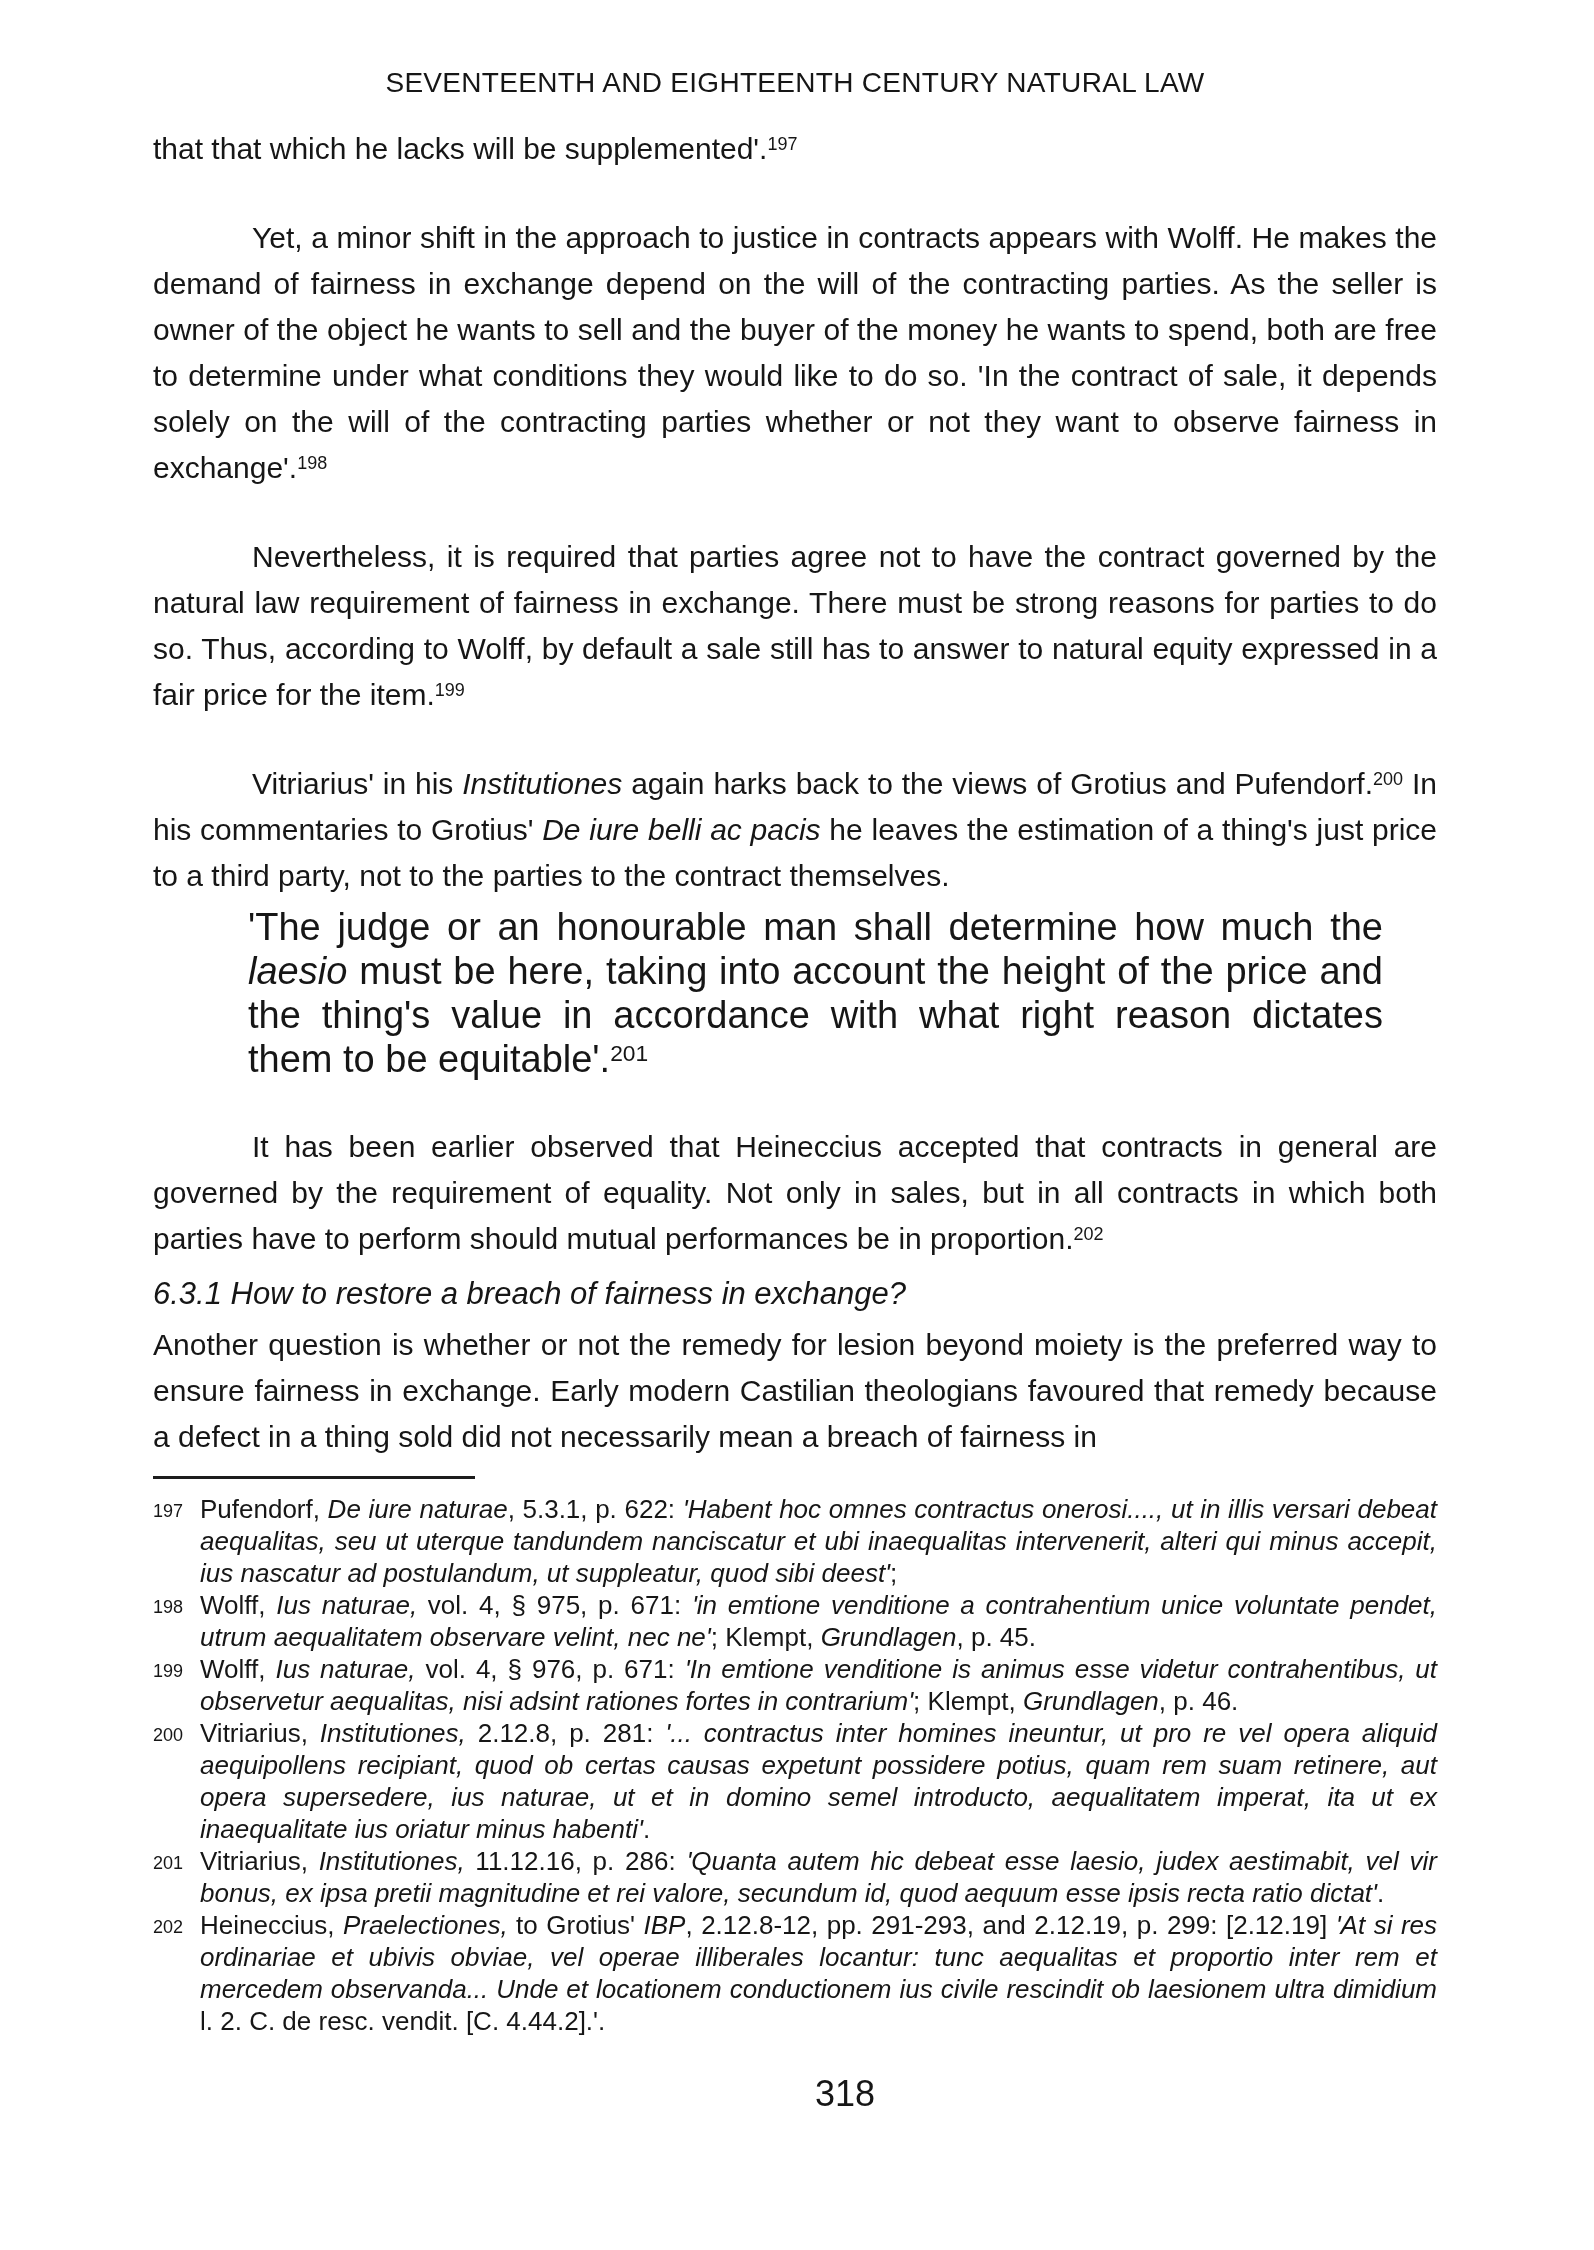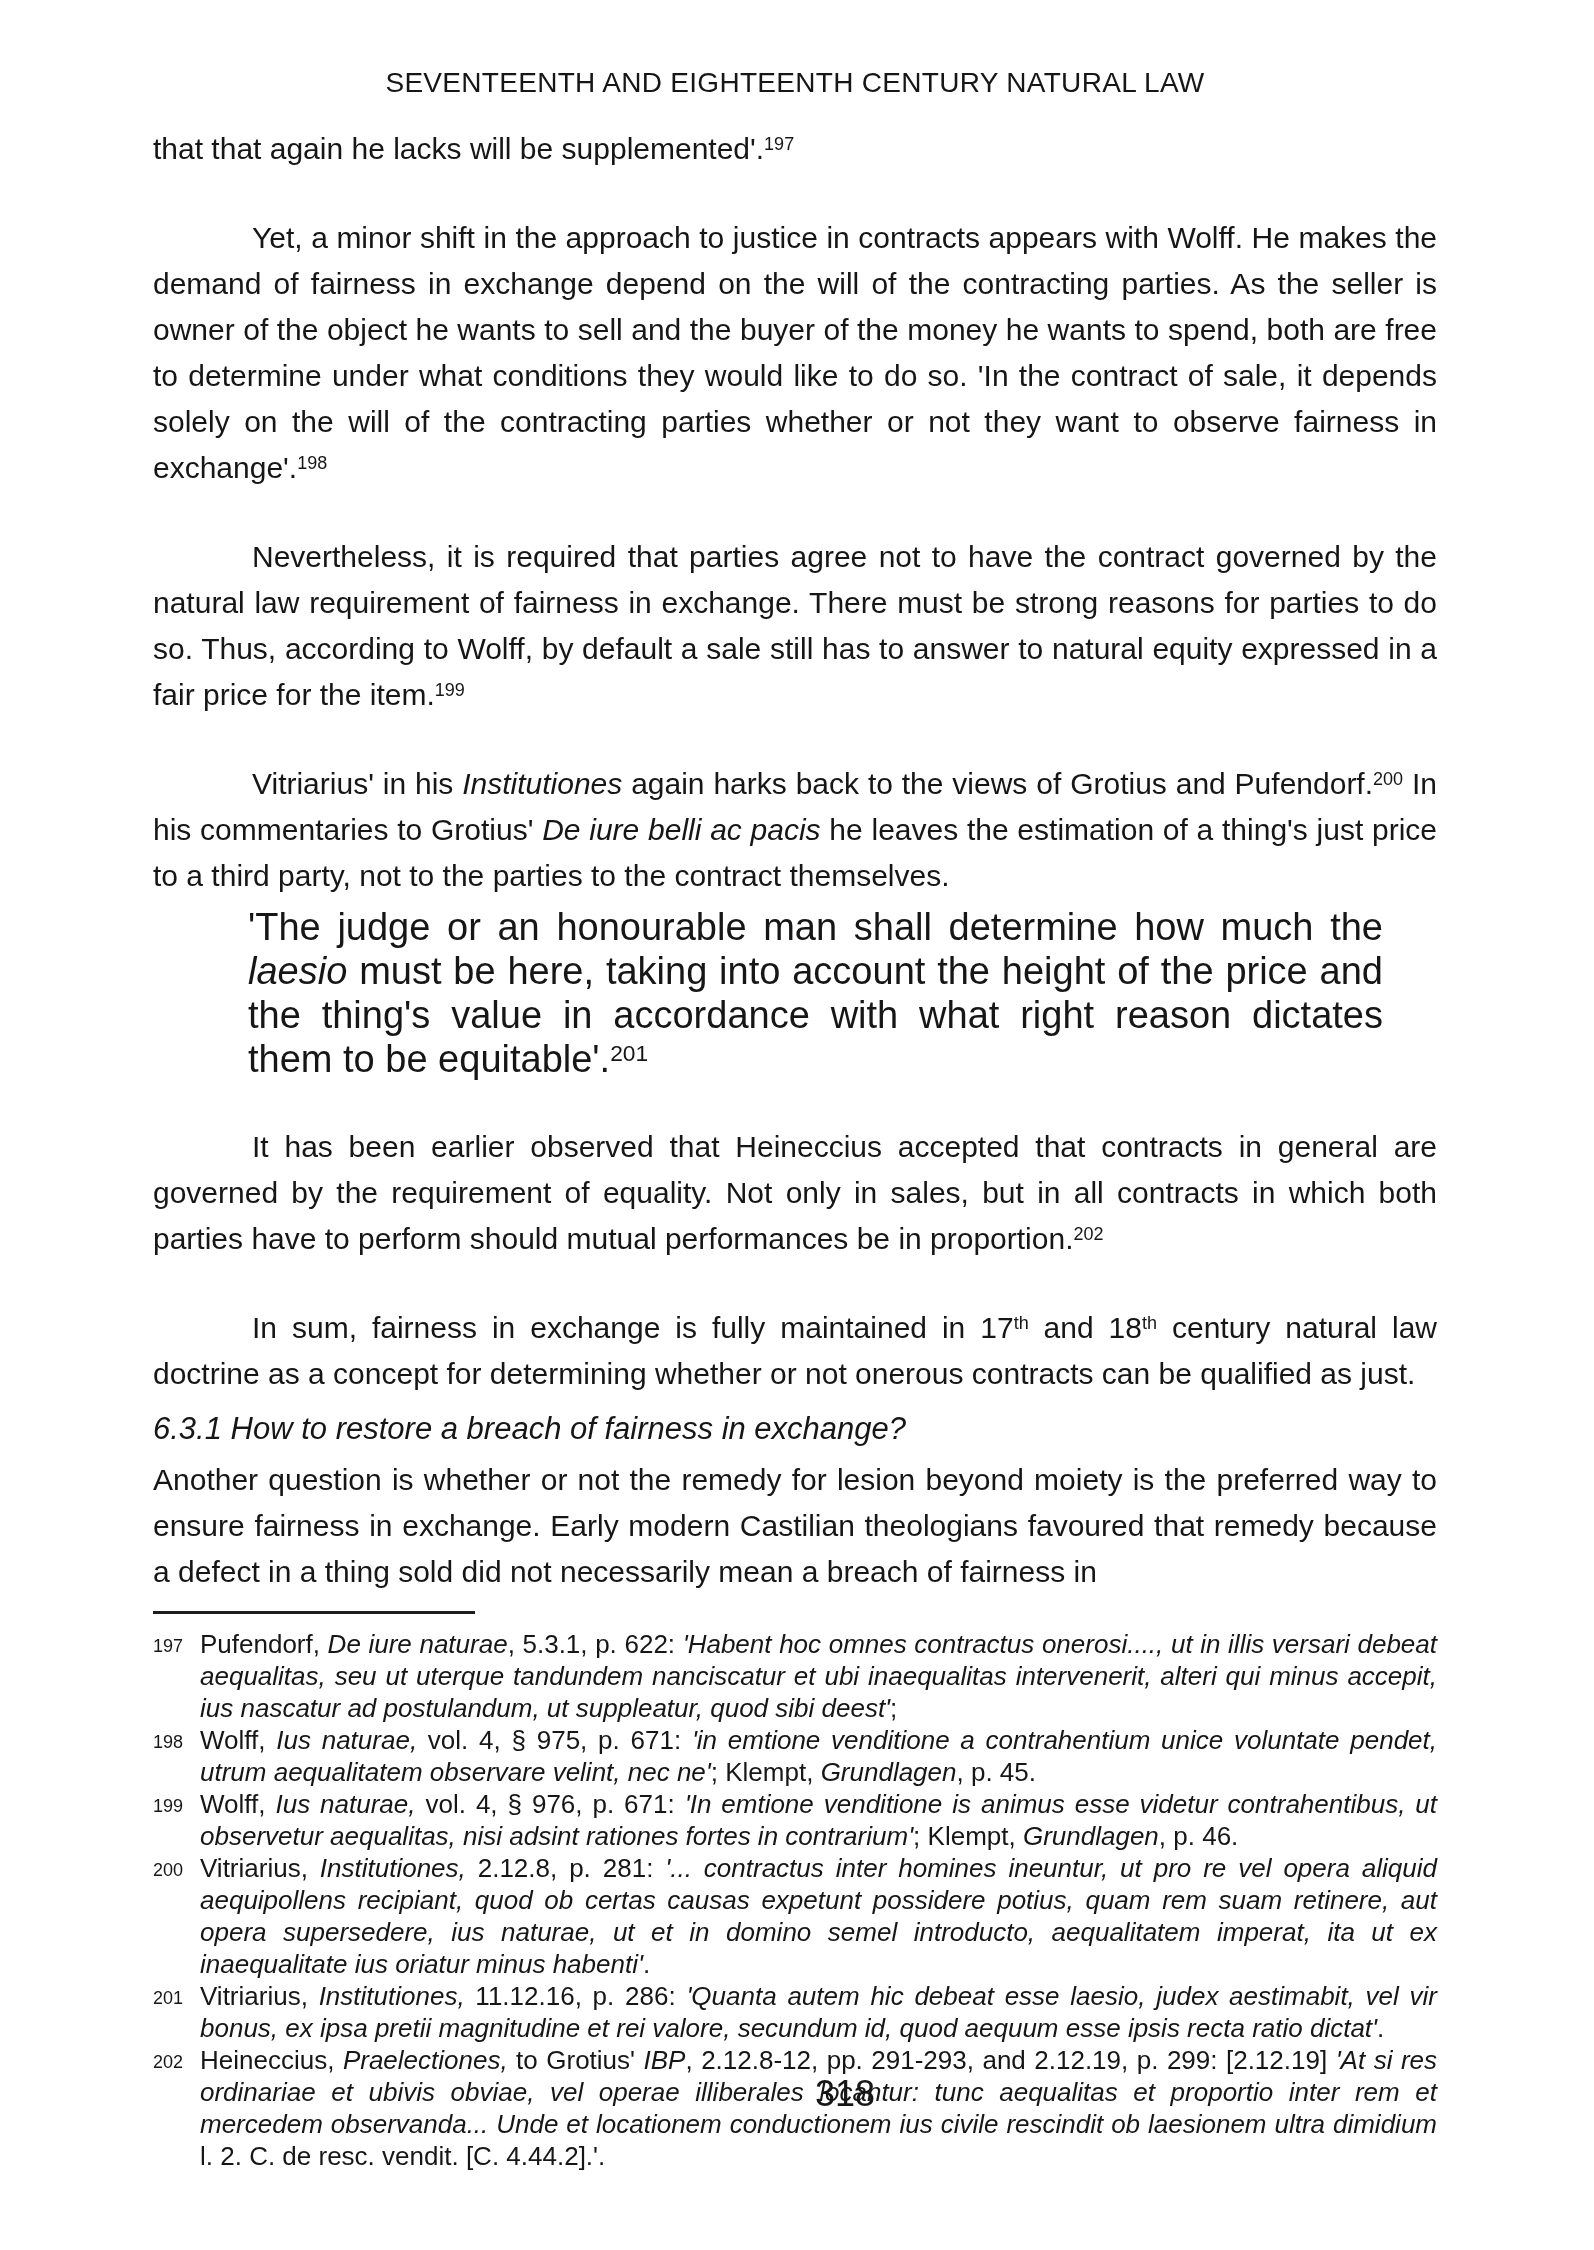--- a/index.html
+++ b/index.html
@@ -91,33 +91,32 @@
 </style>
 </head>
 <body>
 
 <div class="content">
 
   <div class="running-header">SEVENTEENTH AND EIGHTEENTH CENTURY NATURAL LAW</div>
 
   <div class="body-copy">
 
-    <p class="para"><span>that that again he lacks will be supplemented'.</span><sup class="sup">197</sup></p>
+    <p class="para"><span>that that which he lacks will be supplemented'.</span><sup class="sup">197</sup></p>
 
     <p class="para indent"><span>Yet, a minor shift in the approach to justice in contracts appears with Wolff. He makes the demand of fairness in exchange depend on the will of the contracting parties. As the seller is owner of the object he wants to sell and the buyer of the money he wants to spend, both are free to determine under what conditions they would like to do so. 'In the contract of sale, it depends solely on the will of the contracting parties whether or not they want to observe fairness in exchange'.</span><sup class="sup">198</sup></p>
 
     <p class="para indent"><span>Nevertheless, it is required that parties agree not to have the contract governed by the natural law requirement of fairness in exchange. There must be strong reasons for parties to do so. Thus, according to Wolff, by default a sale still has to answer to natural equity expressed in a fair price for the item.</span><sup class="sup">199</sup></p>
 
     <p class="para indent"><span>Vitriarius' in his </span><i>Institutiones</i><span> again harks back to the views of Grotius and Pufendorf.</span><sup class="sup">200</sup><span> In his commentaries to Grotius' </span><i>De iure belli ac pacis</i><span> he leaves the estimation of a thing's just price to a third party, not to the parties to the contract themselves.</span></p>
 
     <blockquote class="quote"><span>'The judge or an honourable man shall determine how much the </span><i>laesio</i><span> must be here, taking into account the height of the price and the thing's value in accordance with what right reason dictates them to be equitable'.</span><sup class="sup">201</sup></blockquote>
 
     <p class="para indent"><span>It has been earlier observed that Heineccius accepted that contracts in general are governed by the requirement of equality. Not only in sales, but in all contracts in which both parties have to perform should mutual performances be in proportion.</span><sup class="sup">202</sup></p>
 
-    <p class="para indent"><span>In sum, fairness in exchange is fully maintained in 17</span><sup class="sup">th</sup><span> and 18</span><sup class="sup">th</sup><span> century natural law doctrine as a concept for determining whether or not onerous contracts can be qualified as just.</span></p>
 
     <h2 class="section-heading">6.3.1 How to restore a breach of fairness in exchange?</h2>
 
     <p class="para"><span>Another question is whether or not the remedy for lesion beyond moiety is the preferred way to ensure fairness in exchange. Early modern Castilian theologians favoured that remedy because a defect in a thing sold did not necessarily mean a breach of fairness in</span></p>
 
     <div class="fn-divider"></div>
 
     <ol class="footnotes">
       <li class="footnote">
         <span class="fn-num">197</span>

